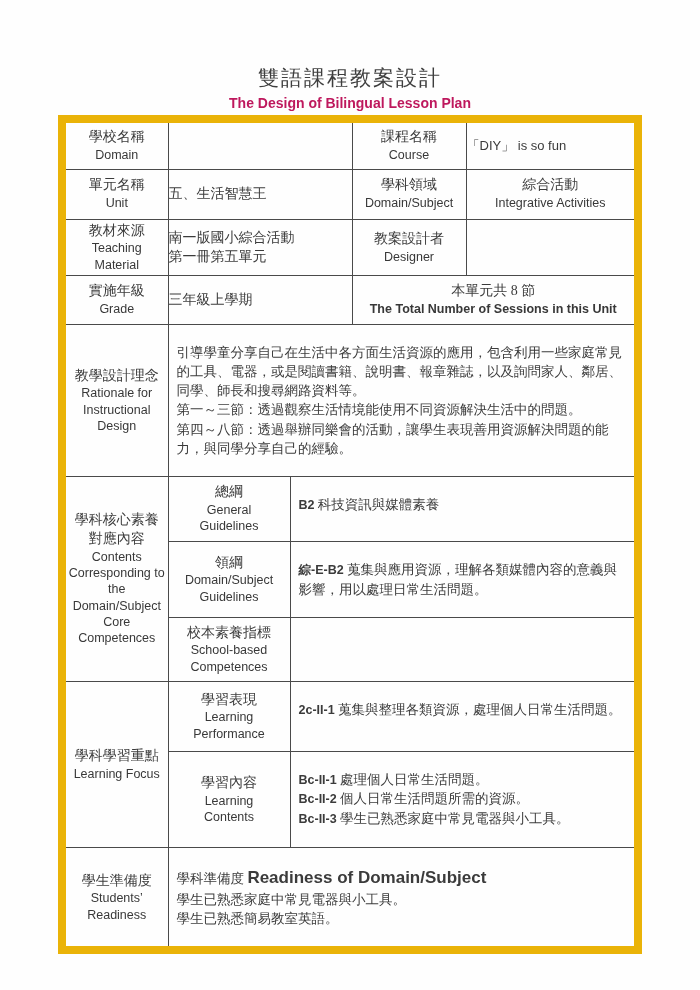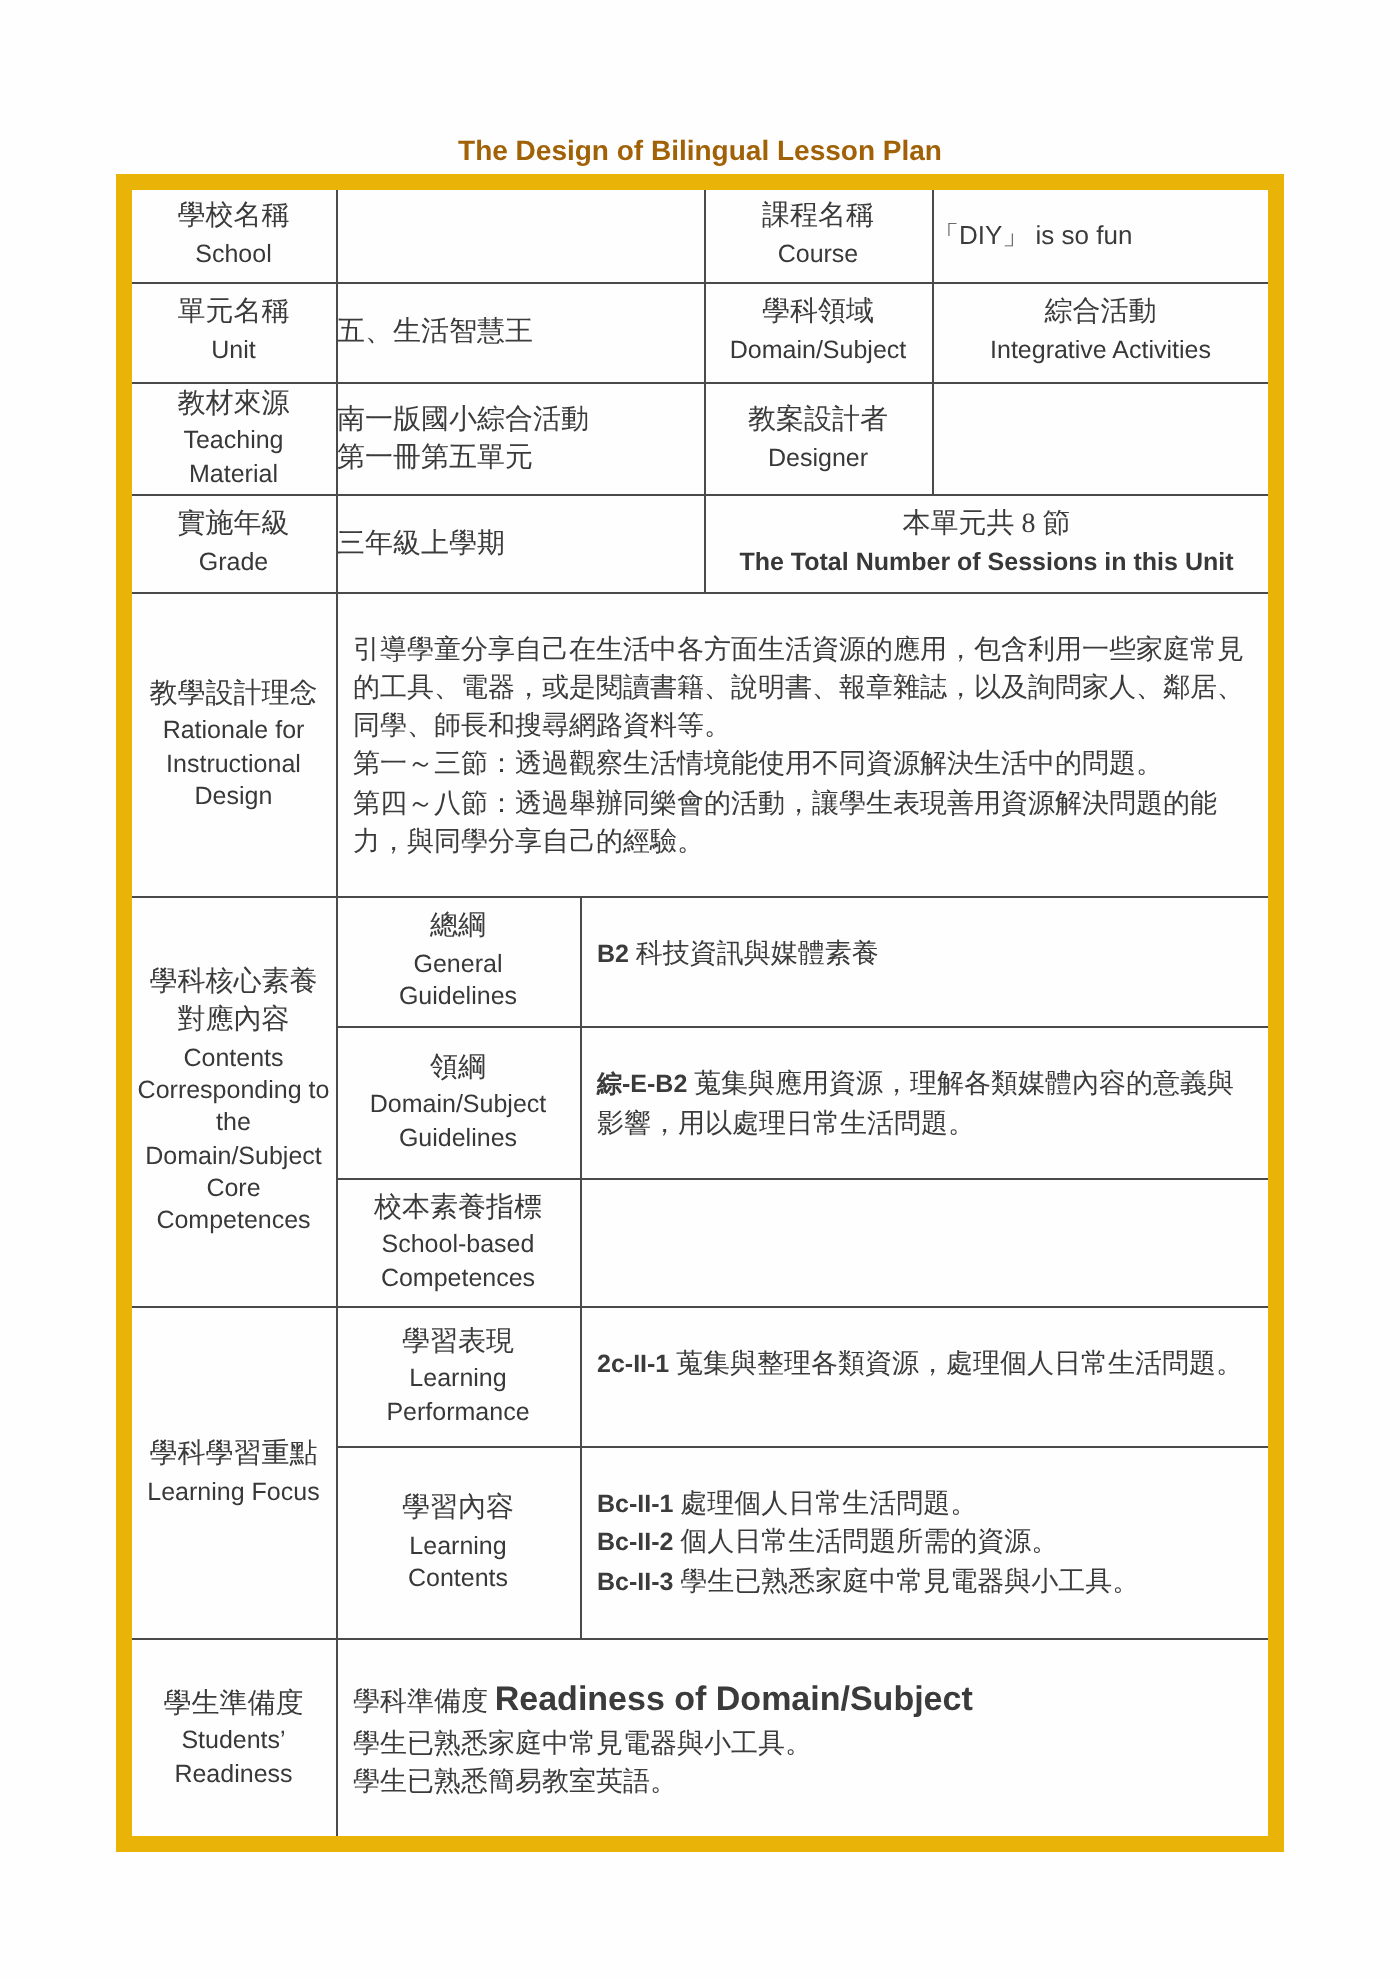--- a/index.html
+++ b/index.html
@@ -11,21 +11,21 @@
     overflow: hidden;
   }
   .page { width: 700px; height: 990px; padding-top: 64px; background: #fefefe; }
   .title {
     text-align: center;
     font-family: "Liberation Serif", "DejaVu Serif", serif;
     font-size: 21px; font-weight: 400; letter-spacing: 2px; color: #3e3e3e;
   }
   .subtitle {
     text-align: center;
-    font-size: 14px; font-weight: 700; color: #a16207; margin-top: 3px;
+    font-size: 14px; font-weight: 700; color: #be185d; margin-top: 3px;
   }
   table.plan {
     width: 576px; margin: 4px auto 0;
     border-collapse: collapse; table-layout: fixed;
     border: 8px solid #eab308;
   }
   td { border: 1px solid #4a4a4a; vertical-align: middle; overflow: hidden; }
   .h50 { height: 50px; } .h48 { height: 48px; margin-left: 32px; } .h49 { height: 49px; }
   .h115{ height: 115px; } .h65 { height: 65px; } .h69 { height: 69px; }
   .h64 { height: 64px; } .h70 { height: 70px; } .h63 { height: 63px; }
@@ -55,36 +55,37 @@
   .mixed-en {
     font-family: Liberation Sans, sans-serif;
     font-weight: 700; font-size: 17px;
   }
 </style>
 </head>
 <body>
 
 <div class="page">
 
+  <div class="title">雙語課程教案設計</div>
   <div class="subtitle">The Design of Bilingual Lesson Plan</div>
 
   <table class="plan">
     <colgroup>
       <col style="width:106px">
         <col style="width:122px">
         <col style="width:62px">
       <col style="width:114px">
         <col style="width:172px">
     </colgroup>
 
     <tbody>
         <tr class="h50">
       <td class="lbl">
         <div class="zh">學校名稱</div>
-        <div class="en">School</div>
+        <div class="en">Domain</div>
       </td>
       <td colspan="2" class="val-c"></td>
       <td class="lbl">
         <div class="zh">課程名稱</div>
         <div class="en">Course</div>
       </td>
       <td class="val-c" style="font-size:13px">「DIY」 is so fun</td>
     </tr>
 
     <tr class="h50">

